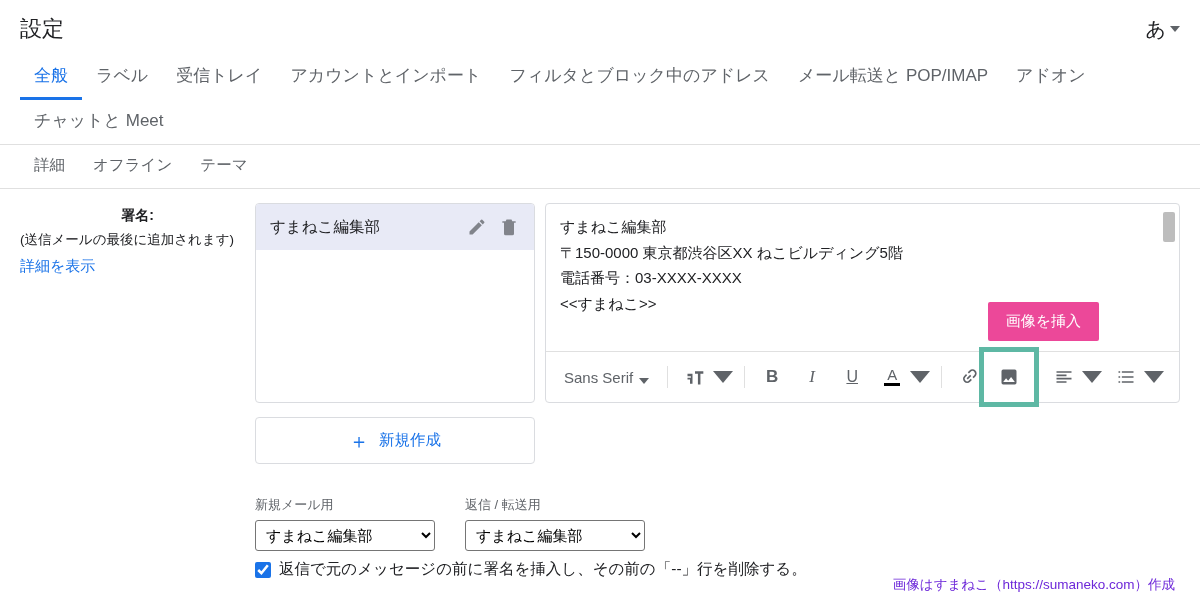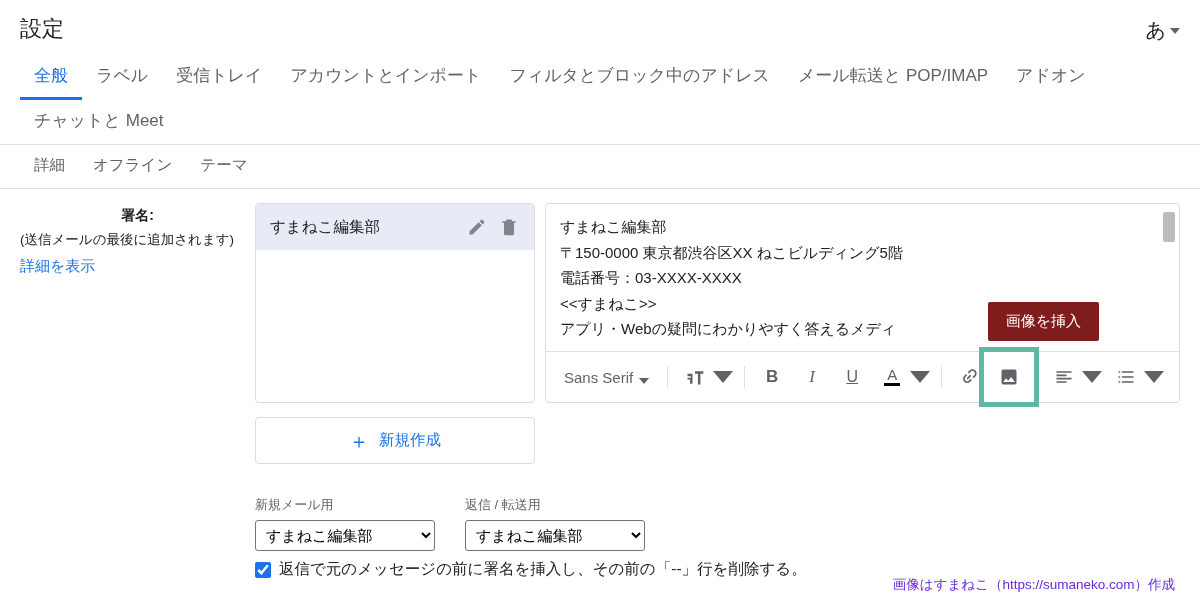--- a/index.html
+++ b/index.html
@@ -9,21 +9,21 @@
     color: #202124;
     background: #fff;
     width: 1200px;
     height: 598px;
     overflow: hidden;
   }
   .header {
     padding: 14px 20px 10px 20px;
     display: flex;
     justify-content: space-between;
-    align-items: flex-end;
+    align-items: center;
   }
   .page-title { font-size: 22px; font-weight: 400; color: #202124; }
   .lang-btn { display: flex; align-items: center; gap: 4px; font-size: 20px; cursor: pointer; }
   .lang-btn svg { width: 10px; height: 10px; fill: #5f6368; }
   .tabs {
     padding: 0 20px;
     display: flex;
     flex-wrap: wrap;
     gap: 0;
     border-bottom: 1px solid #e0e0e0;
@@ -134,21 +134,21 @@
   .text-color {
     display: flex; flex-direction: column; align-items: center; justify-content: center;
     line-height: .95;
   }
   .text-color .bar { width: 16px; height: 3px; background: #000; margin-top: 1px; }
   .dd-caret { margin-left: -6px; width: 22px; }
   .link-icon { transform: rotate(-45deg); }
   .tooltip-callout {
     position: absolute;
     right: 80px; top: -50px;
-    background: #7f1d1d;
+    background: #ec4899;
     color: #fff;
     padding: 10px 18px;
     font-size: 15px;
     border-radius: 2px;
     z-index: 5;
     white-space: nowrap;
   }
   .image-highlight {
     position: absolute;
     border: 5px solid #5eb8a4;
@@ -252,21 +252,20 @@
         </div>
       </div>
 
       <div class="editor-wrap">
         <div class="editor-body">
           <div class="line">すまねこ編集部</div>
           <div class="line">〒150-0000  東京都渋谷区XX ねこビルディング5階</div>
           <div class="line">電話番号：03-XXXX-XXXX</div>
           <div class="line"></div>
           <div class="line">&lt;&lt;すまねこ&gt;&gt;</div>
-          <div class="line">アプリ・Webの疑問にわかりやすく答えるメディ</div>
           <div class="scrollbar"></div>
         </div>
         <div class="toolbar">
           <div class="tooltip-callout">画像を挿入</div>
           <div class="font-select">
             <span>Sans Serif</span>
             <svg width="10" height="10" viewBox="0 0 10 10">
                 <path fill="#5f6368" d="M0 2 L5 8 L10 2 Z"></path>
               </svg>
           </div>

